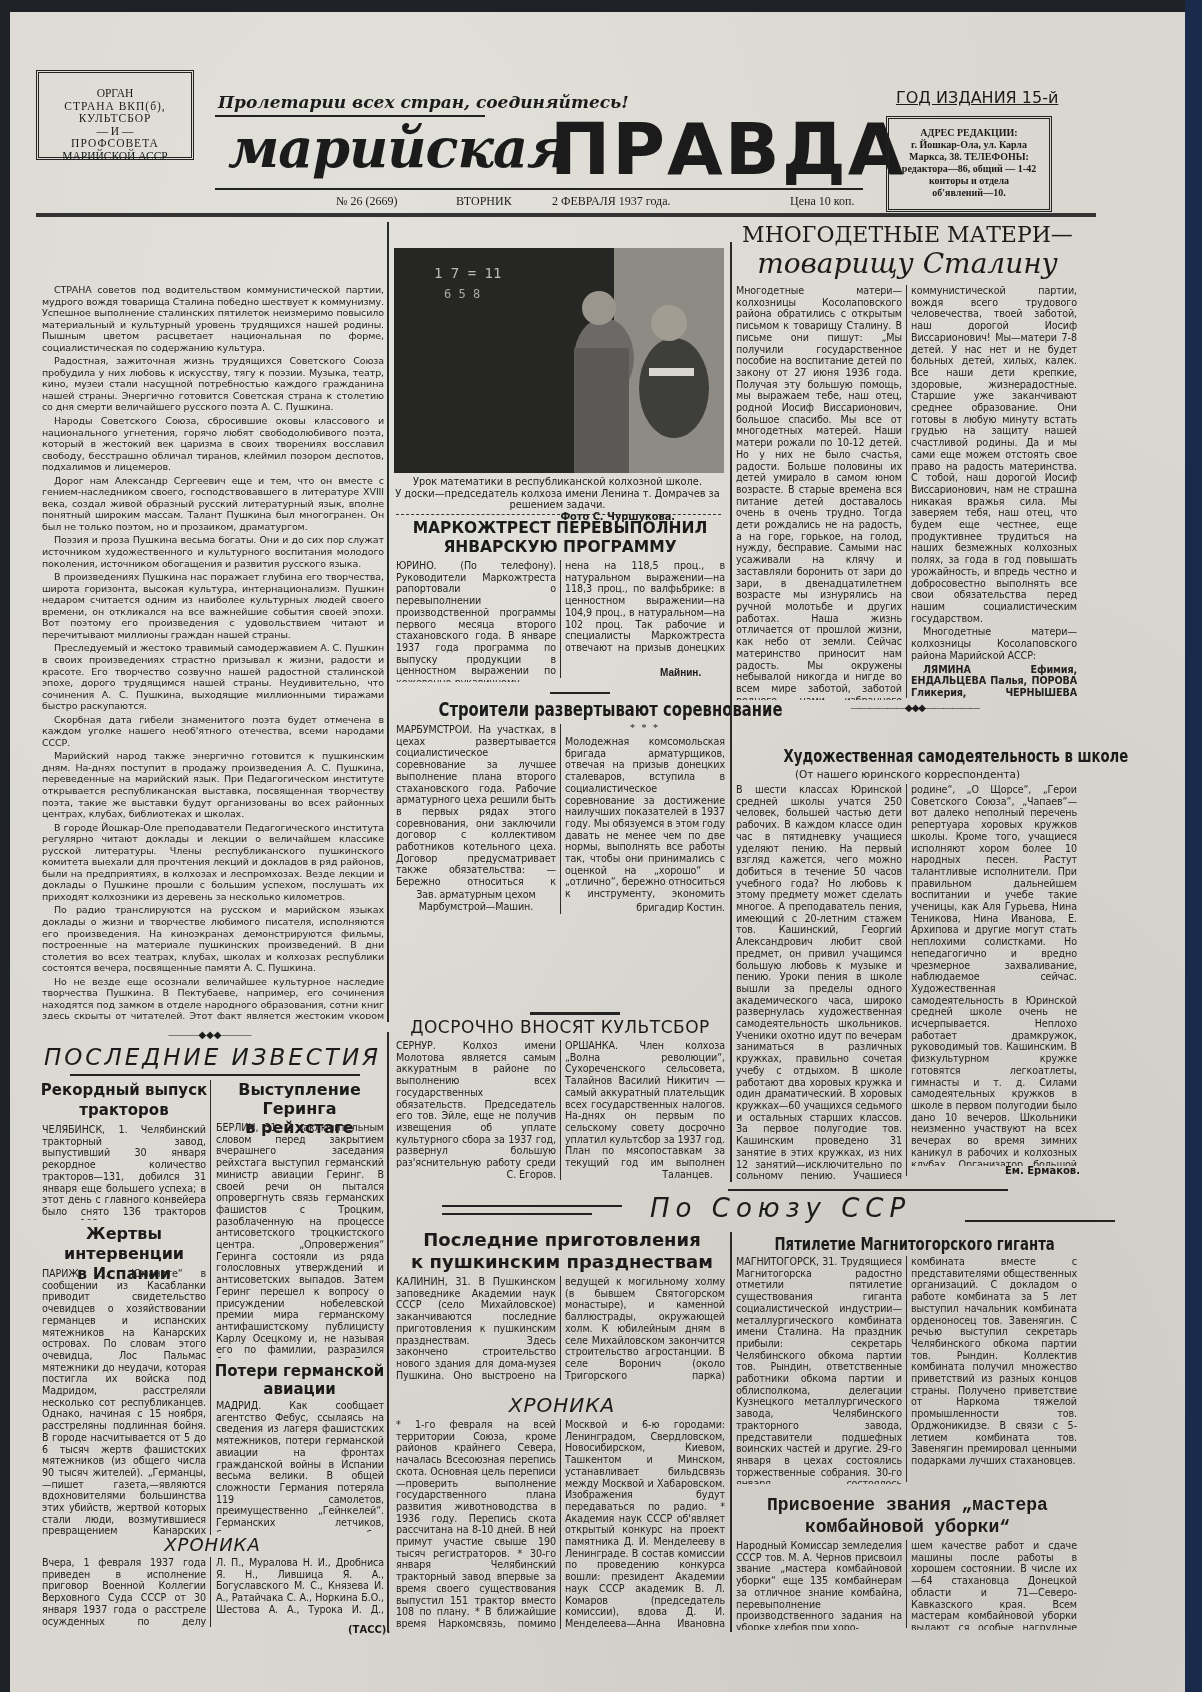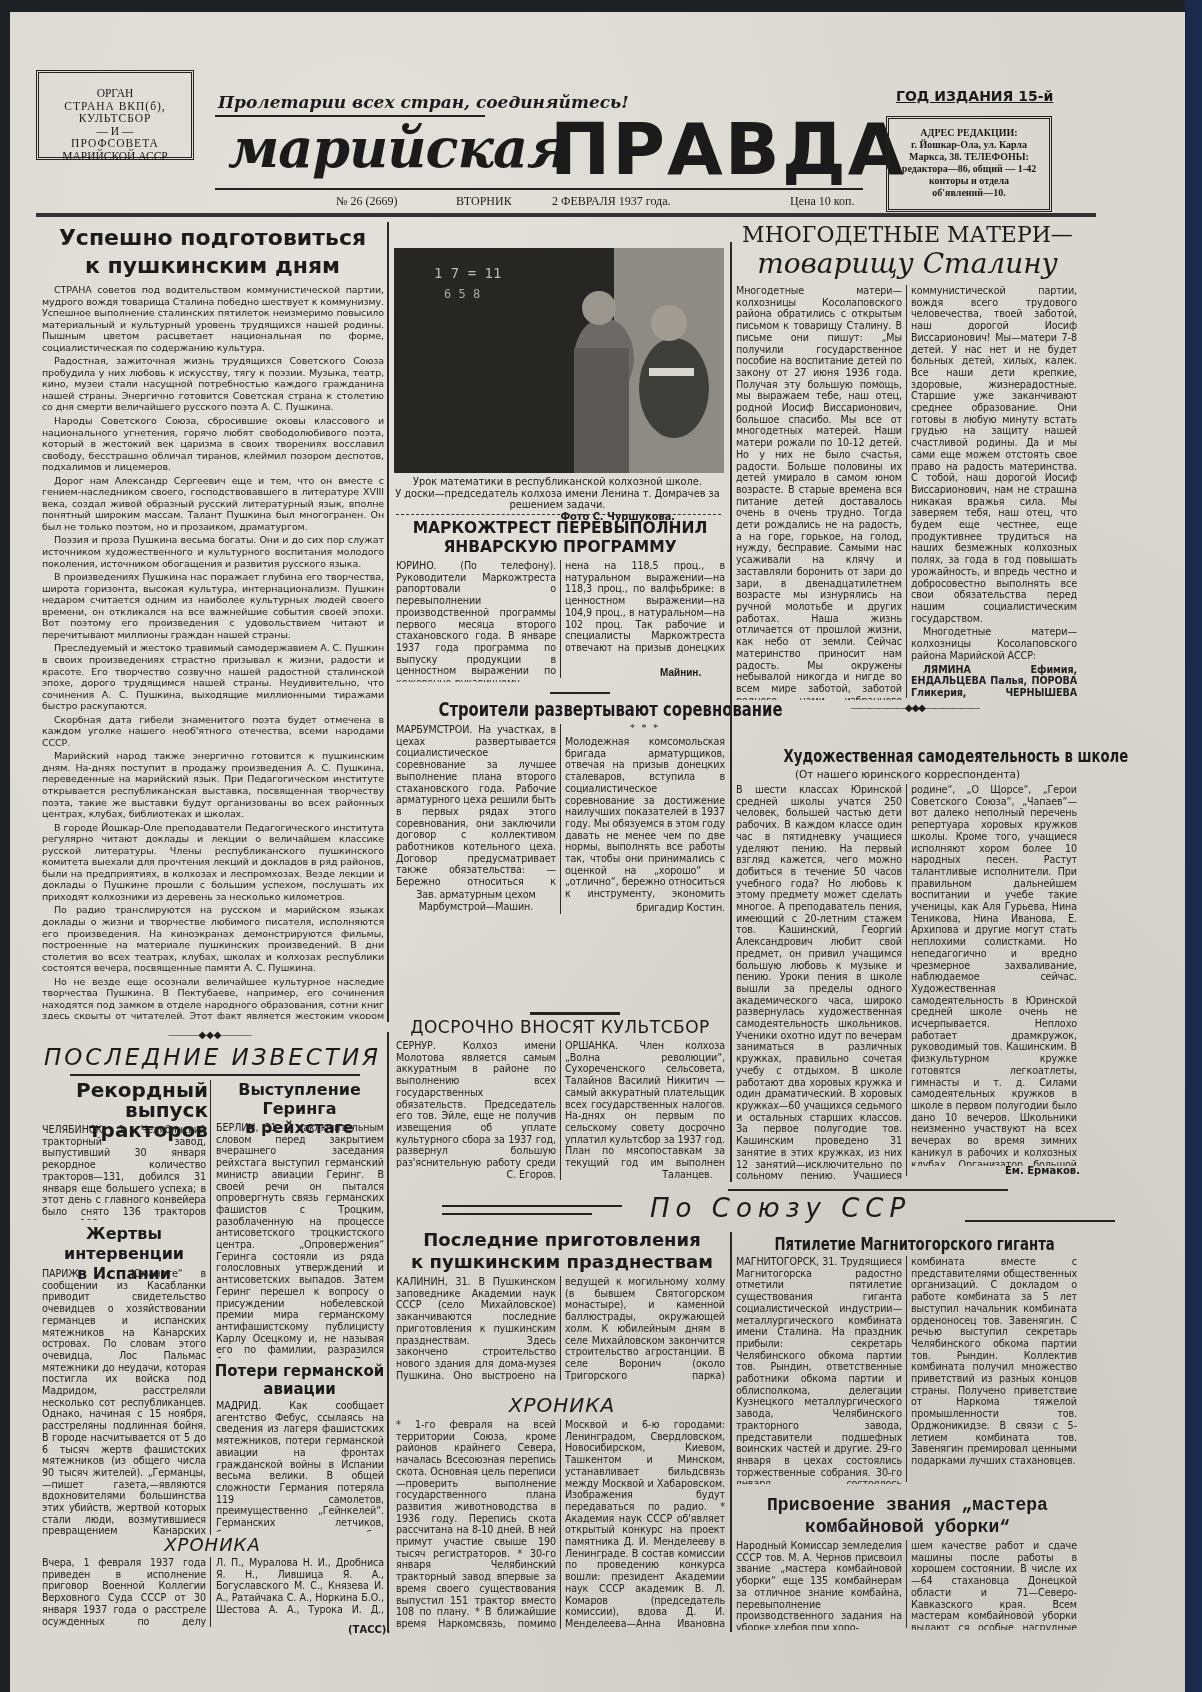--- a/index.html
+++ b/index.html
@@ -39,36 +39,32 @@
 
   <div class="abs italic-serif" style="left:218px;top:104px;font-size:54px;font-weight:bold;letter-spacing:-1px;">марийская</div>
   <div class="abs masthead-title" style="left:540px;top:98px;font-size:72px;line-height:78px;letter-spacing:2px;">ПРАВДА</div>
 
   <div class="rule" style="left:205px;top:176px;width:648px;height:2px;"></div>
   <div class="abs" style="left:326px;top:182px;font-size:12px;">№ 26 (2669)</div>
   <div class="abs" style="left:446px;top:182px;font-size:12px;">ВТОРНИК</div>
   <div class="abs" style="left:542px;top:182px;font-size:12px;">2 ФЕВРАЛЯ 1937 года.</div>
   <div class="abs" style="left:780px;top:182px;font-size:12px;">Цена 10 коп.</div>
 
-  <div class="abs" style="left:886px;top:76px;font-size:14px;font-weight:bold;font-family:'DejaVu Sans',sans-serif;text-decoration:underline;">ГОД ИЗДАНИЯ 15-й</div>
+  <div class="abs" style="left:886px;top:76px;font-size:16px;font-weight:normal;font-family:'DejaVu Sans',sans-serif;text-decoration:underline;">ГОД ИЗДАНИЯ 15-й</div>
   <div class="abs hdr-box" style="left:876px;top:104px;width:166px;height:96px;padding-top:8px;box-sizing:border-box;font-size:10px;line-height:12px;font-family:'Liberation Serif',serif;font-weight:bold;">
     <div>АДРЕС РЕДАКЦИИ:</div>
     <div>г. Йошкар-Ола, ул. Карла</div>
     <div>Маркса, 38. ТЕЛЕФОНЫ:</div>
     <div>редактора—86, общий — 1-42</div>
     <div>конторы и отдела</div>
     <div>об'явлений—10.</div>
   </div>
 
   <div class="rule" style="left:26px;top:201px;width:1060px;height:4px;background:#333;"></div>
 
-  <div class="abs center" style="left:30px;top:212px;width:345px;font-family:'DejaVu Sans',sans-serif;font-weight:bold;">
-    <div style="font-size:22px;line-height:28px;">Успешно подготовиться</div>
-    <div style="font-size:22px;line-height:28px;">к пушкинским дням</div>
-  </div>
   <div class="abs col-text" style="left:32px;top:272px;width:342px;height:735px;font-size:9.5px;line-height:11.55px;">
     <p>СТРАНА советов под водительством коммунистической партии, мудрого вождя товарища Сталина победно шествует к коммунизму. Успешное выполнение сталинских пятилеток неизмеримо повысило материальный и культурный уровень трудящихся нашей родины. Пышным цветом расцветает национальная по форме, социалистическая по содержанию культура.</p>
     <p>Радостная, зажиточная жизнь трудящихся Советского Союза пробудила у них любовь к искусству, тягу к поэзии. Музыка, театр, кино, музеи стали насущной потребностью каждого гражданина нашей страны. Энергично готовится Советская страна к столетию со дня смерти величайшего русского поэта А. С. Пушкина.</p>
     <p>Народы Советского Союза, сбросившие оковы классового и национального угнетения, горячо любят свободолюбивого поэта, который в жестокий век царизма в своих творениях восславил свободу, бесстрашно обличал тиранов, клеймил позором деспотов, подхалимов и лицемеров.</p>
     <p>Дорог нам Александр Сергеевич еще и тем, что он вместе с гением-наследником своего, господствовавшего в литературе XVIII века, создал живой образный русский литературный язык, вполне понятный широким массам. Талант Пушкина был многогранен. Он был не только поэтом, но и прозаиком, драматургом.</p>
     <p>Поэзия и проза Пушкина весьма богаты. Они и до сих пор служат источником художественного и культурного воспитания молодого поколения, источником обогащения и развития русского языка.</p>
     <p>В произведениях Пушкина нас поражает глубина его творчества, широта горизонта, высокая культура, интернационализм. Пушкин недаром считается одним из наиболее культурных людей своего времени, он откликался на все важнейшие события своей эпохи. Вот поэтому его произведения с удовольствием читают и перечитывают миллионы граждан нашей страны.</p>
     <p>Преследуемый и жестоко травимый самодержавием А. С. Пушкин в своих произведениях страстно призывал к жизни, радости и красоте. Его творчество созвучно нашей радостной сталинской эпохе, дорого трудящимся нашей страны. Неудивительно, что сочинения А. С. Пушкина, выходящие миллионными тиражами быстро раскупаются.</p>
     <p>Скорбная дата гибели знаменитого поэта будет отмечена в каждом уголке нашего необ'ятного отечества, всеми народами СССР.</p>
     <p>Марийский народ также энергично готовится к пушкинским дням. На-днях поступит в продажу произведения А. С. Пушкина, переведенные на марийский язык. При Педагогическом институте открывается республиканская выставка, посвященная творчеству поэта, такие же выставки будут организованы во всех районных центрах, клубах, библиотеках и школах.</p>
@@ -150,21 +146,21 @@
   <div class="abs center" style="left:725px;top:756px;width:345px;font-size:10.5px;font-family:'DejaVu Sans',sans-serif;">(От нашего юринского корреспондента)</div>
   <div class="abs col-text" style="left:726px;top:772px;width:166px;height:395px;">В шести классах Юринской средней школы учатся 250 человек, большей частью дети рабочих. В каждом классе один час в пятидневку учащиеся уделяют пению. На первый взгляд кажется, чего можно добиться в течение 50 часов учебного года? Но любовь к этому предмету может сделать многое. А преподаватель пения, имеющий с 20-летним стажем тов. Кашинский, Георгий Александрович любит свой предмет, он привил учащимся большую любовь к музыке и пению. Уроки пения в школе вышли за пределы одного академического часа, широко развернулась художественная самодеятельность школьников. Ученики охотно идут по вечерам заниматься в различных кружках, правильно сочетая учебу с отдыхом. В школе работают два хоровых кружка и один драматический. В хоровых кружках—60 учащихся седьмого и остальных старших классов. За первое полугодие тов. Кашинским проведено 31 занятие в этих кружках, из них 12 занятий—исключительно по сольному пению. Учащиеся разучили и поют до 50 бодрых, замечательных песен советских композиторов. „Песня о</div>
   <div class="vrule" style="left:896px;top:772px;height:392px;width:1px;"></div>
   <div class="abs col-text" style="left:901px;top:772px;width:166px;height:382px;">родине“, „О Щорсе“, „Герои Советского Союза“, „Чапаев“—вот далеко неполный перечень репертуара хоровых кружков школы. Кроме того, учащиеся исполняют хором более 10 народных песен. Растут талантливые исполнители. При правильном дальнейшем воспитании и учебе такие ученицы, как Аля Гурьева, Нина Теникова, Нина Иванова, Е. Архипова и другие могут стать неплохими солистками. Но непедагогично и вредно чрезмерное захваливание, наблюдаемое сейчас. Художественная самодеятельность в Юринской средней школе очень не исчерпывается. Неплохо работает драмкружок, руководимый тов. Кашинским. В физкультурном кружке готовятся легкоатлеты, гимнасты и т. д. Силами самодеятельных кружков в школе в первом полугодии было дано 10 вечеров. Школьники неизменно участвуют на всех вечерах во время зимних каникул в рабочих и колхозных клубах. Организатор большой работы по художественной самодеятельности тов. Кашинский ведомо был премирован районо. Но тов. Кашинскому нужна повседневная помощь в работе, а администрация школы должна оказывать ее.</div>
   <div class="abs" style="left:995px;top:1153px;font-size:10px;font-weight:bold;font-family:'DejaVu Sans',sans-serif;">Ем. Ермаков.</div>
 
   <div class="abs center" style="left:120px;top:1017px;width:160px;font-size:10px;">———◆◆◆———</div>
   <div class="abs center section-banner" style="left:30px;top:1032px;width:345px;font-size:23px;">ПОСЛЕДНИЕ ИЗВЕСТИЯ</div>
   <div class="rule" style="left:60px;top:1062px;width:290px;height:2px;"></div>
 
-  <div class="abs center" style="left:30px;top:1068px;width:168px;font-family:'DejaVu Sans',sans-serif;font-weight:bold;font-size:20px;line-height:20px;text-align:right;">
+  <div class="abs center" style="left:30px;top:1068px;width:168px;font-family:'DejaVu Sans',sans-serif;font-weight:bold;font-size:15px;line-height:20px;">
     <div>Рекордный выпуск</div>
     <div>тракторов</div>
   </div>
   <div class="abs col-text" style="left:32px;top:1112px;width:164px;height:96px;">ЧЕЛЯБИНСК, 1. Челябинский тракторный завод, выпустивший 30 января рекордное количество тракторов—131, добился 31 января еще большего успеха; в этот день с главного конвейера было снято 136 тракторов вместо 108 по заданию.</div>
 
   <div class="abs center" style="left:30px;top:1212px;width:168px;font-family:'DejaVu Sans',sans-serif;font-weight:bold;font-size:16px;line-height:20px;">
     <div>Жертвы интервенции</div>
     <div>в Испании</div>
   </div>
   <div class="abs col-text" style="left:32px;top:1256px;width:164px;height:268px;">ПАРИЖ, 1. „Юманите“ в сообщении из Касабланки приводит свидетельство очевидцев о хозяйствовании германцев и испанских мятежников на Канарских островах. По словам этого очевидца, Лос Пальмас мятежники до неудачи, которая постигла их войска под Мадридом, расстреляли несколько сот республиканцев. Однако, начиная с 15 ноября, расстреляны подлинная бойня. В городе насчитывается от 5 до 6 тысяч жертв фашистских мятежников (из общего числа 90 тысяч жителей). „Германцы,—пишет газета,—являются вдохновителями большинства этих убийств, жертвой которых стали люди, возмутившиеся превращением Канарских островов в военно-морскую и авиационную базу Германии“.</div>

